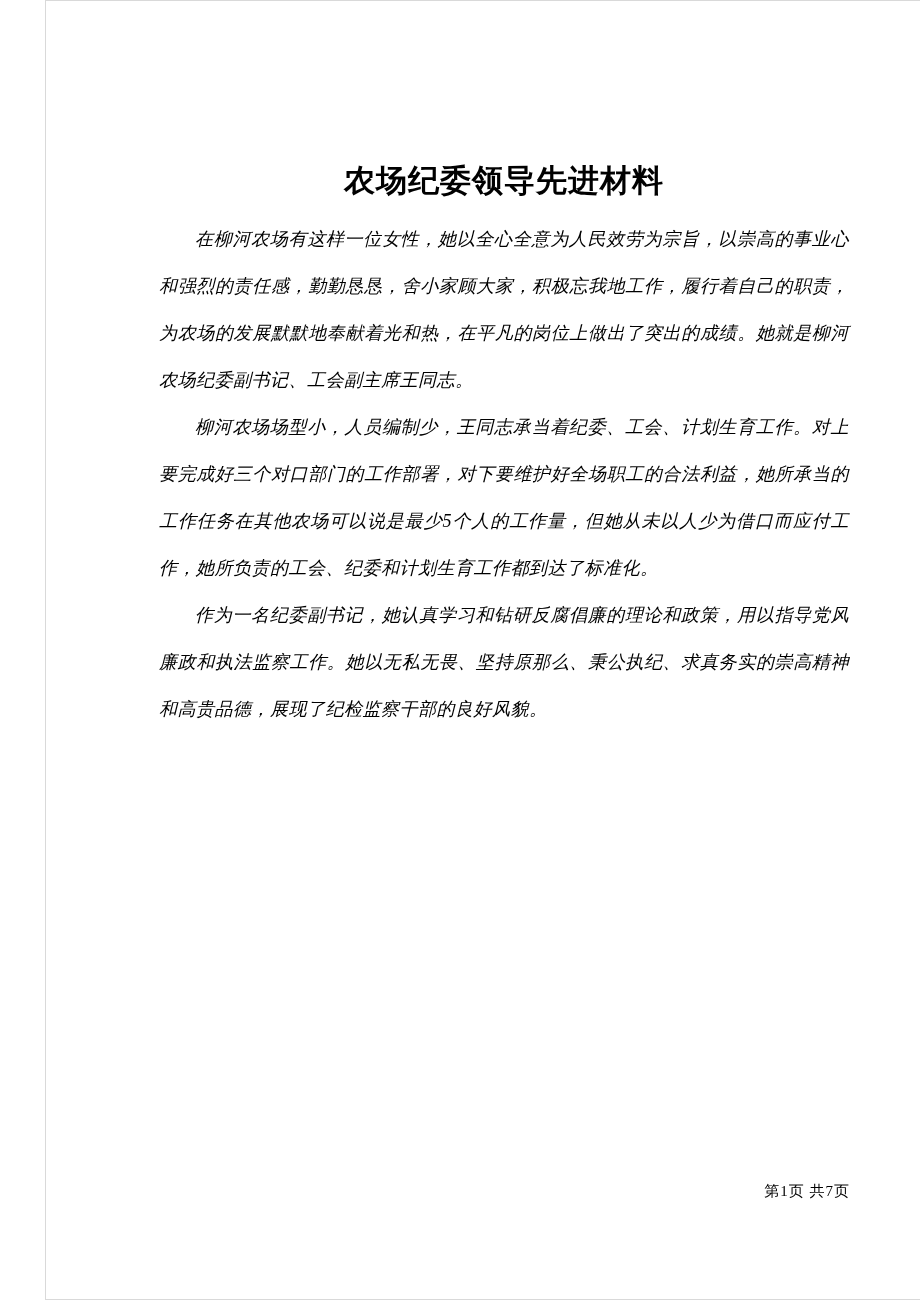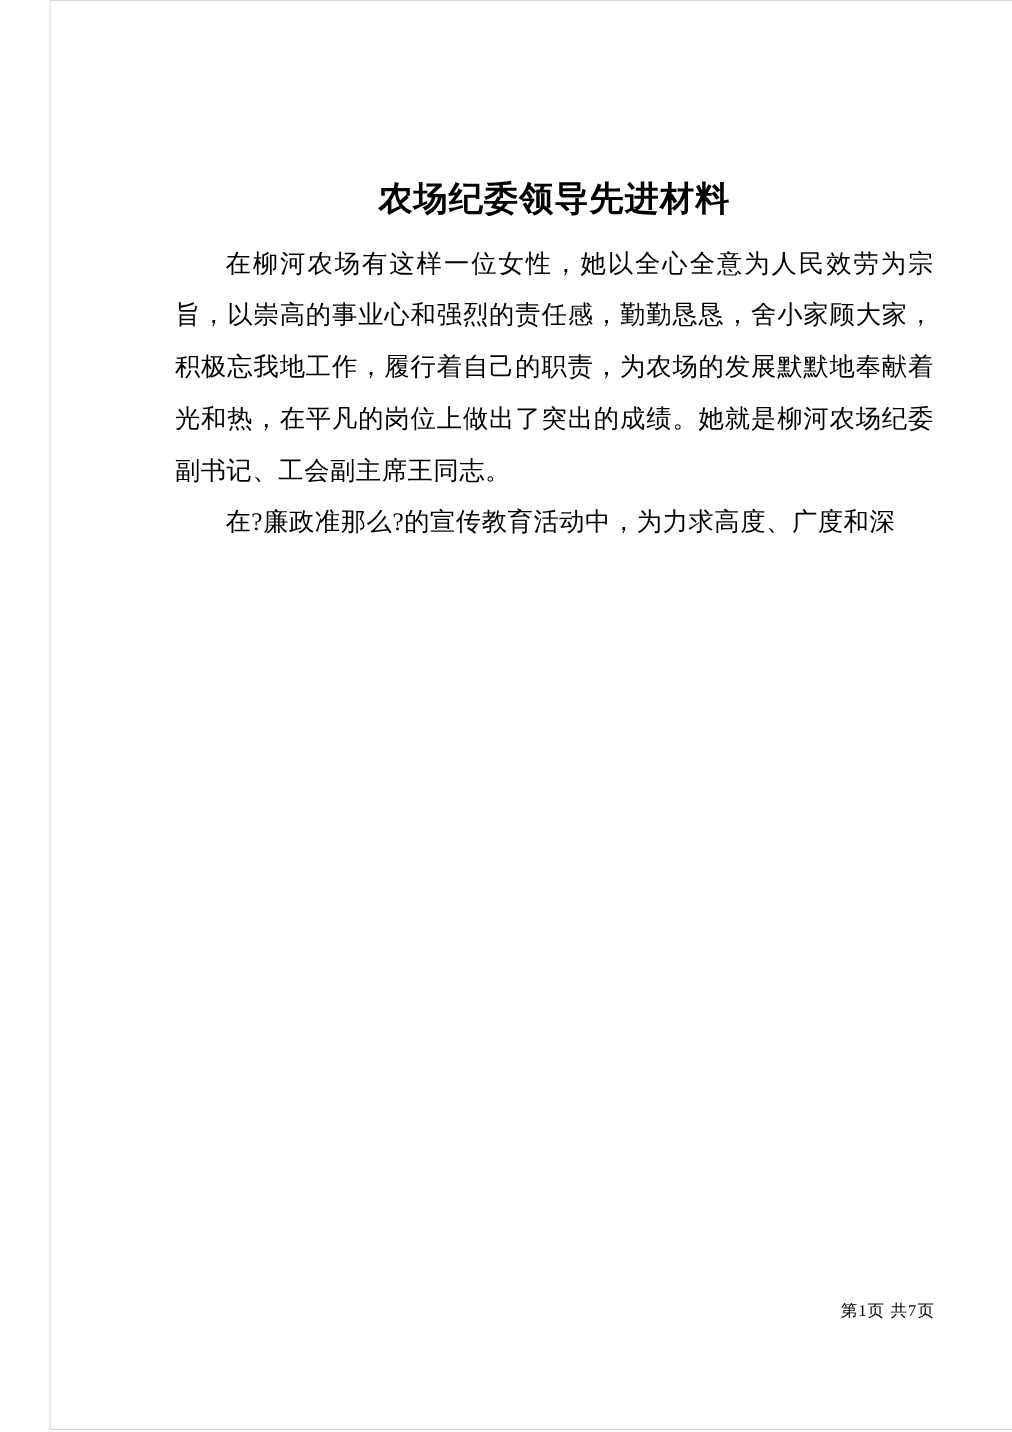--- a/index.html
+++ b/index.html
@@ -26,44 +26,46 @@
     font-size: 31px;
     font-weight: bold;
     letter-spacing: 1px;
     line-height: 1.4;
   }
   .doc-body {
     padding: 14px 113px 0 113px;
   }
   .doc-body p {
     margin: 0;
-    font-size: 23px;
+    font-size: 18px;
     line-height: 47px;
     text-align: justify;
     text-indent: 2em;
     letter-spacing: 0.5px;
     word-break: break-all;
+    font-style: italic;
   }
   .doc-footer {
     position: absolute;
     right: 112px;
     bottom: 98px;
     font-size: 15px;
     letter-spacing: 1px;
     color: #000000;
     text-align: right;
   }
 </style>
 </head>
 <body>
 
 <div class="page">
 
   <h1 class="doc-title">农场纪委领导先进材料</h1>
 
   <div class="doc-body">
     <p>在柳河农场有这样一位女性，她以全心全意为人民效劳为宗旨，以崇高的事业心和强烈的责任感，勤勤恳恳，舍小家顾大家，积极忘我地工作，履行着自己的职责，为农场的发展默默地奉献着光和热，在平凡的岗位上做出了突出的成绩。她就是柳河农场纪委副书记、工会副主席王同志。</p>
-    <p>在?廉政准那么?的宣传教育活动中，为力求高度、广度和深</p>
+    <p>柳河农场场型小，人员编制少，王同志承当着纪委、工会、计划生育工作。对上要完成好三个对口部门的工作部署，对下要维护好全场职工的合法利益，她所承当的工作任务在其他农场可以说是最少5个人的工作量，但她从未以人少为借口而应付工作，她所负责的工会、纪委和计划生育工作都到达了标准化。</p>
+    <p>作为一名纪委副书记，她认真学习和钻研反腐倡廉的理论和政策，用以指导党风廉政和执法监察工作。她以无私无畏、坚持原那么、秉公执纪、求真务实的崇高精神和高贵品德，展现了纪检监察干部的良好风貌。</p>
   </div>
 
   <div class="doc-footer">第1页 共7页</div>
 
 </div>
 
 </body></html>

